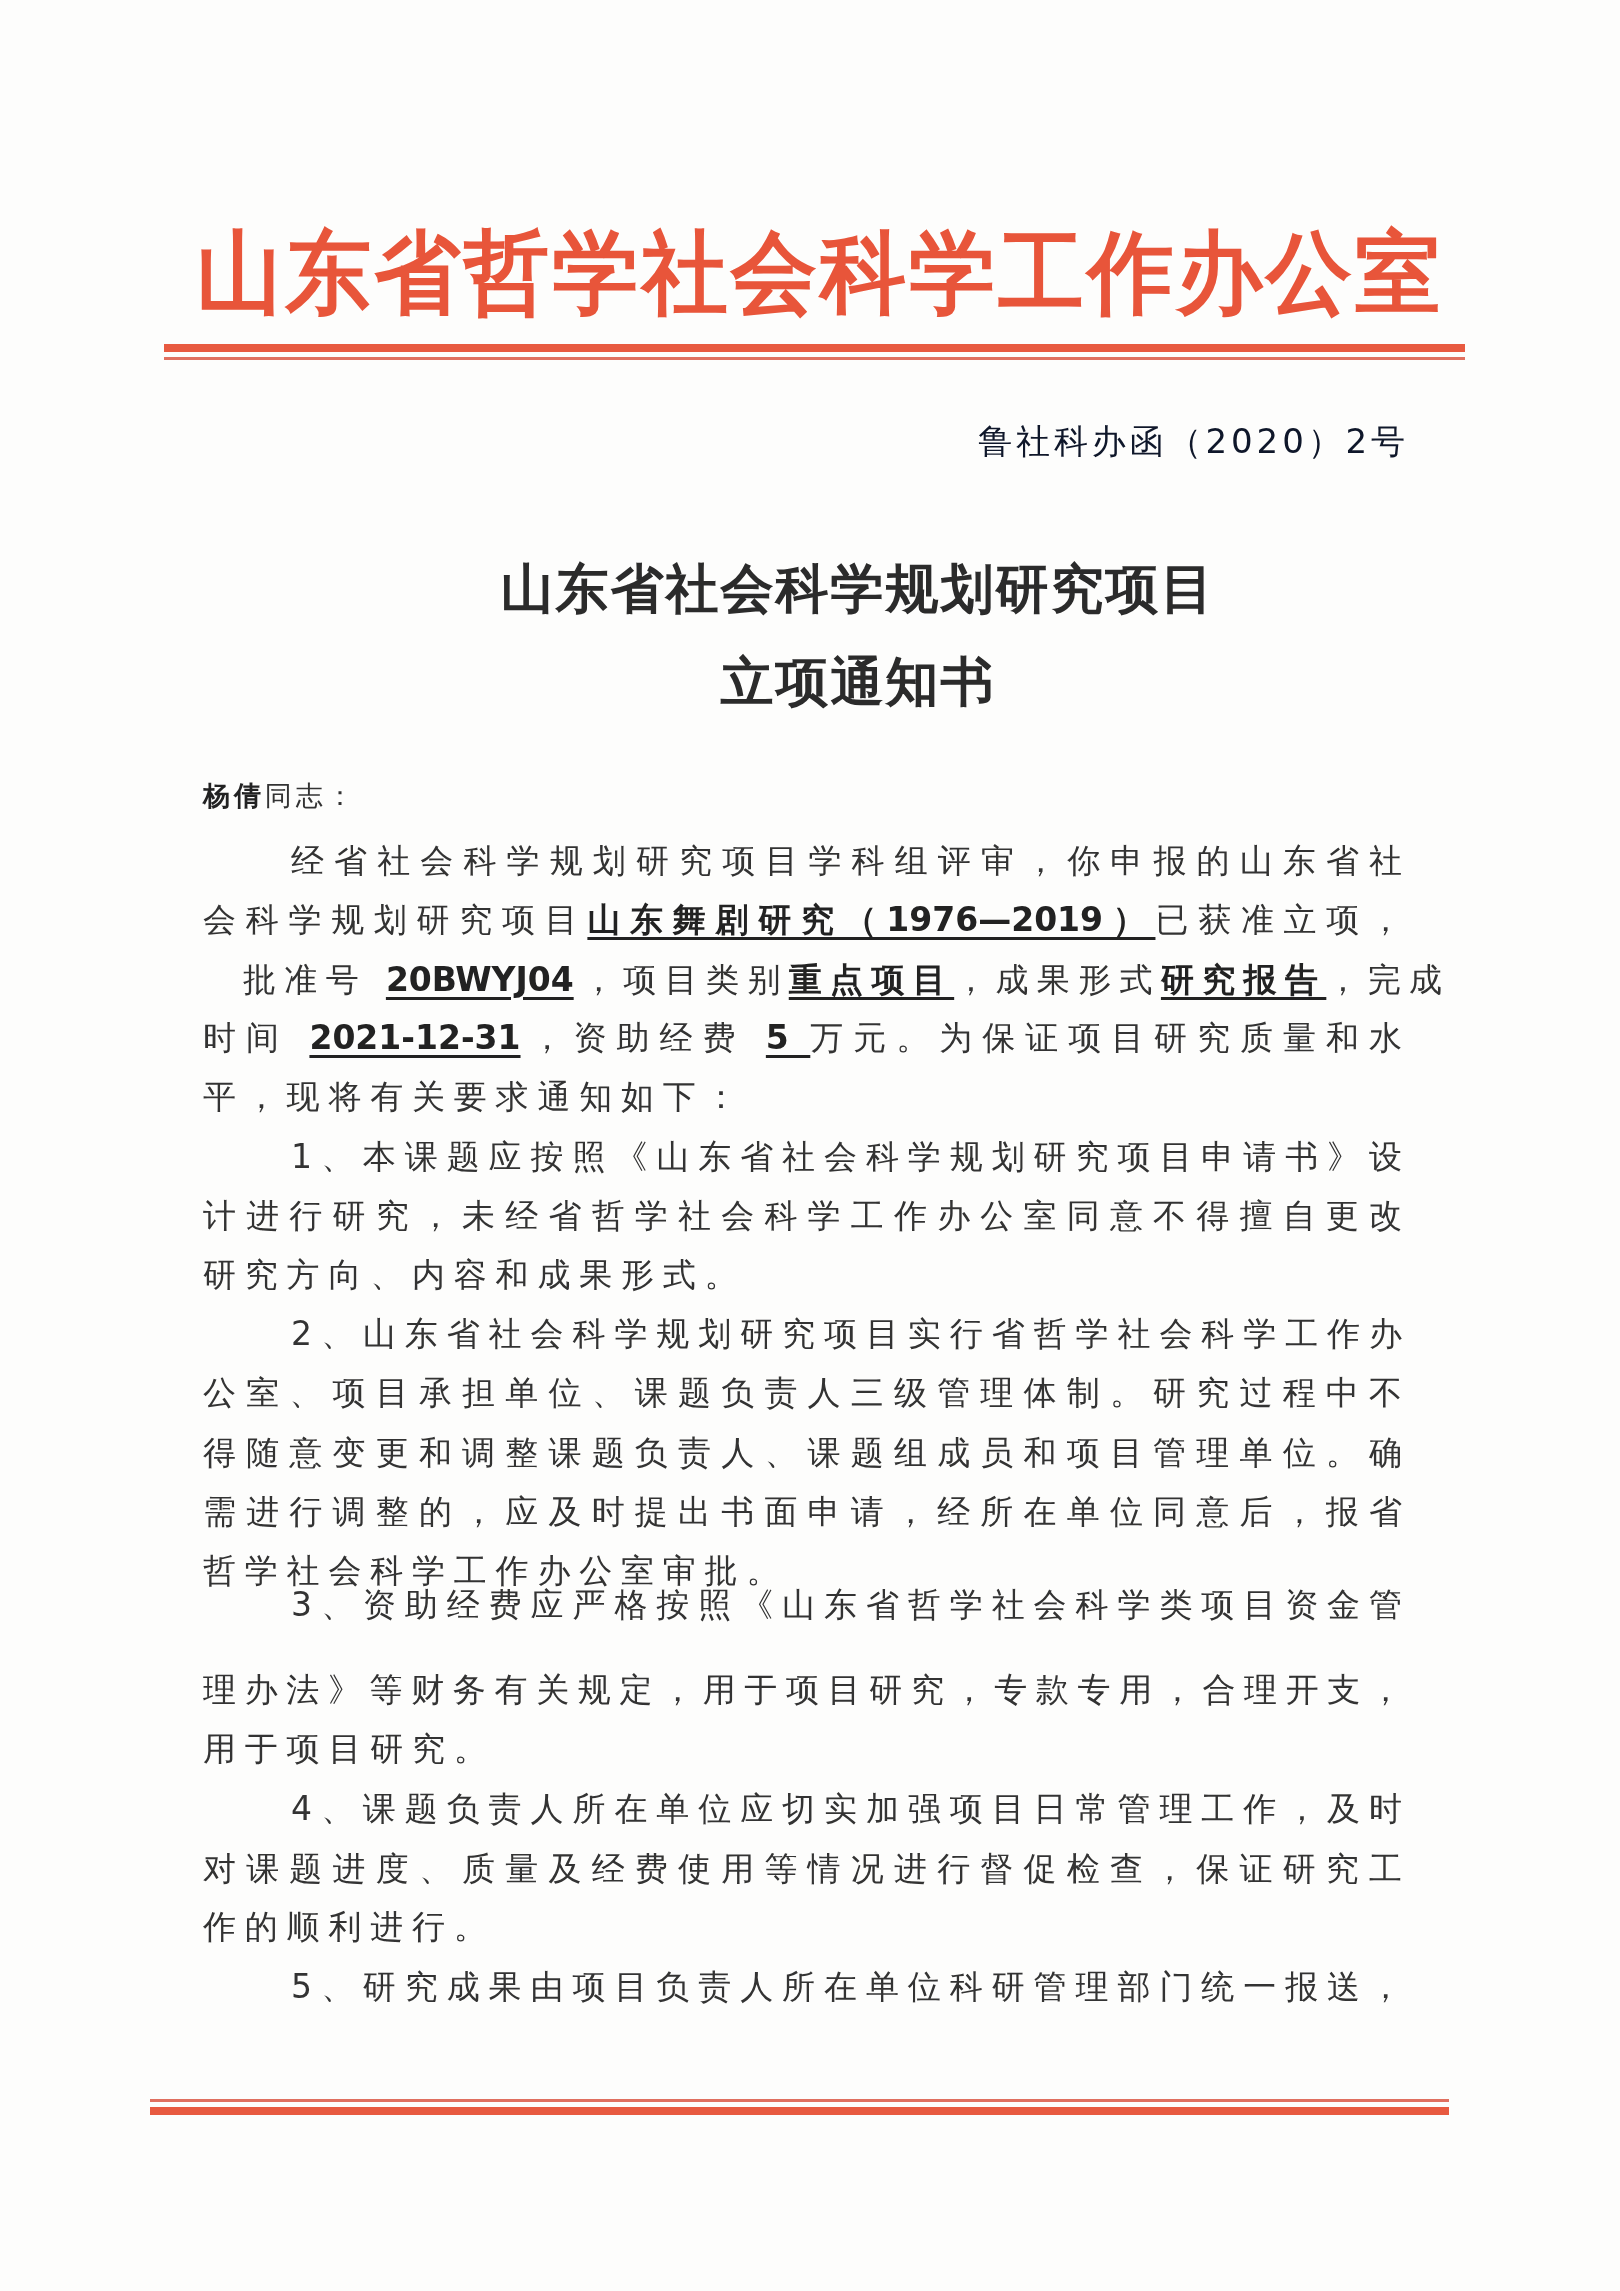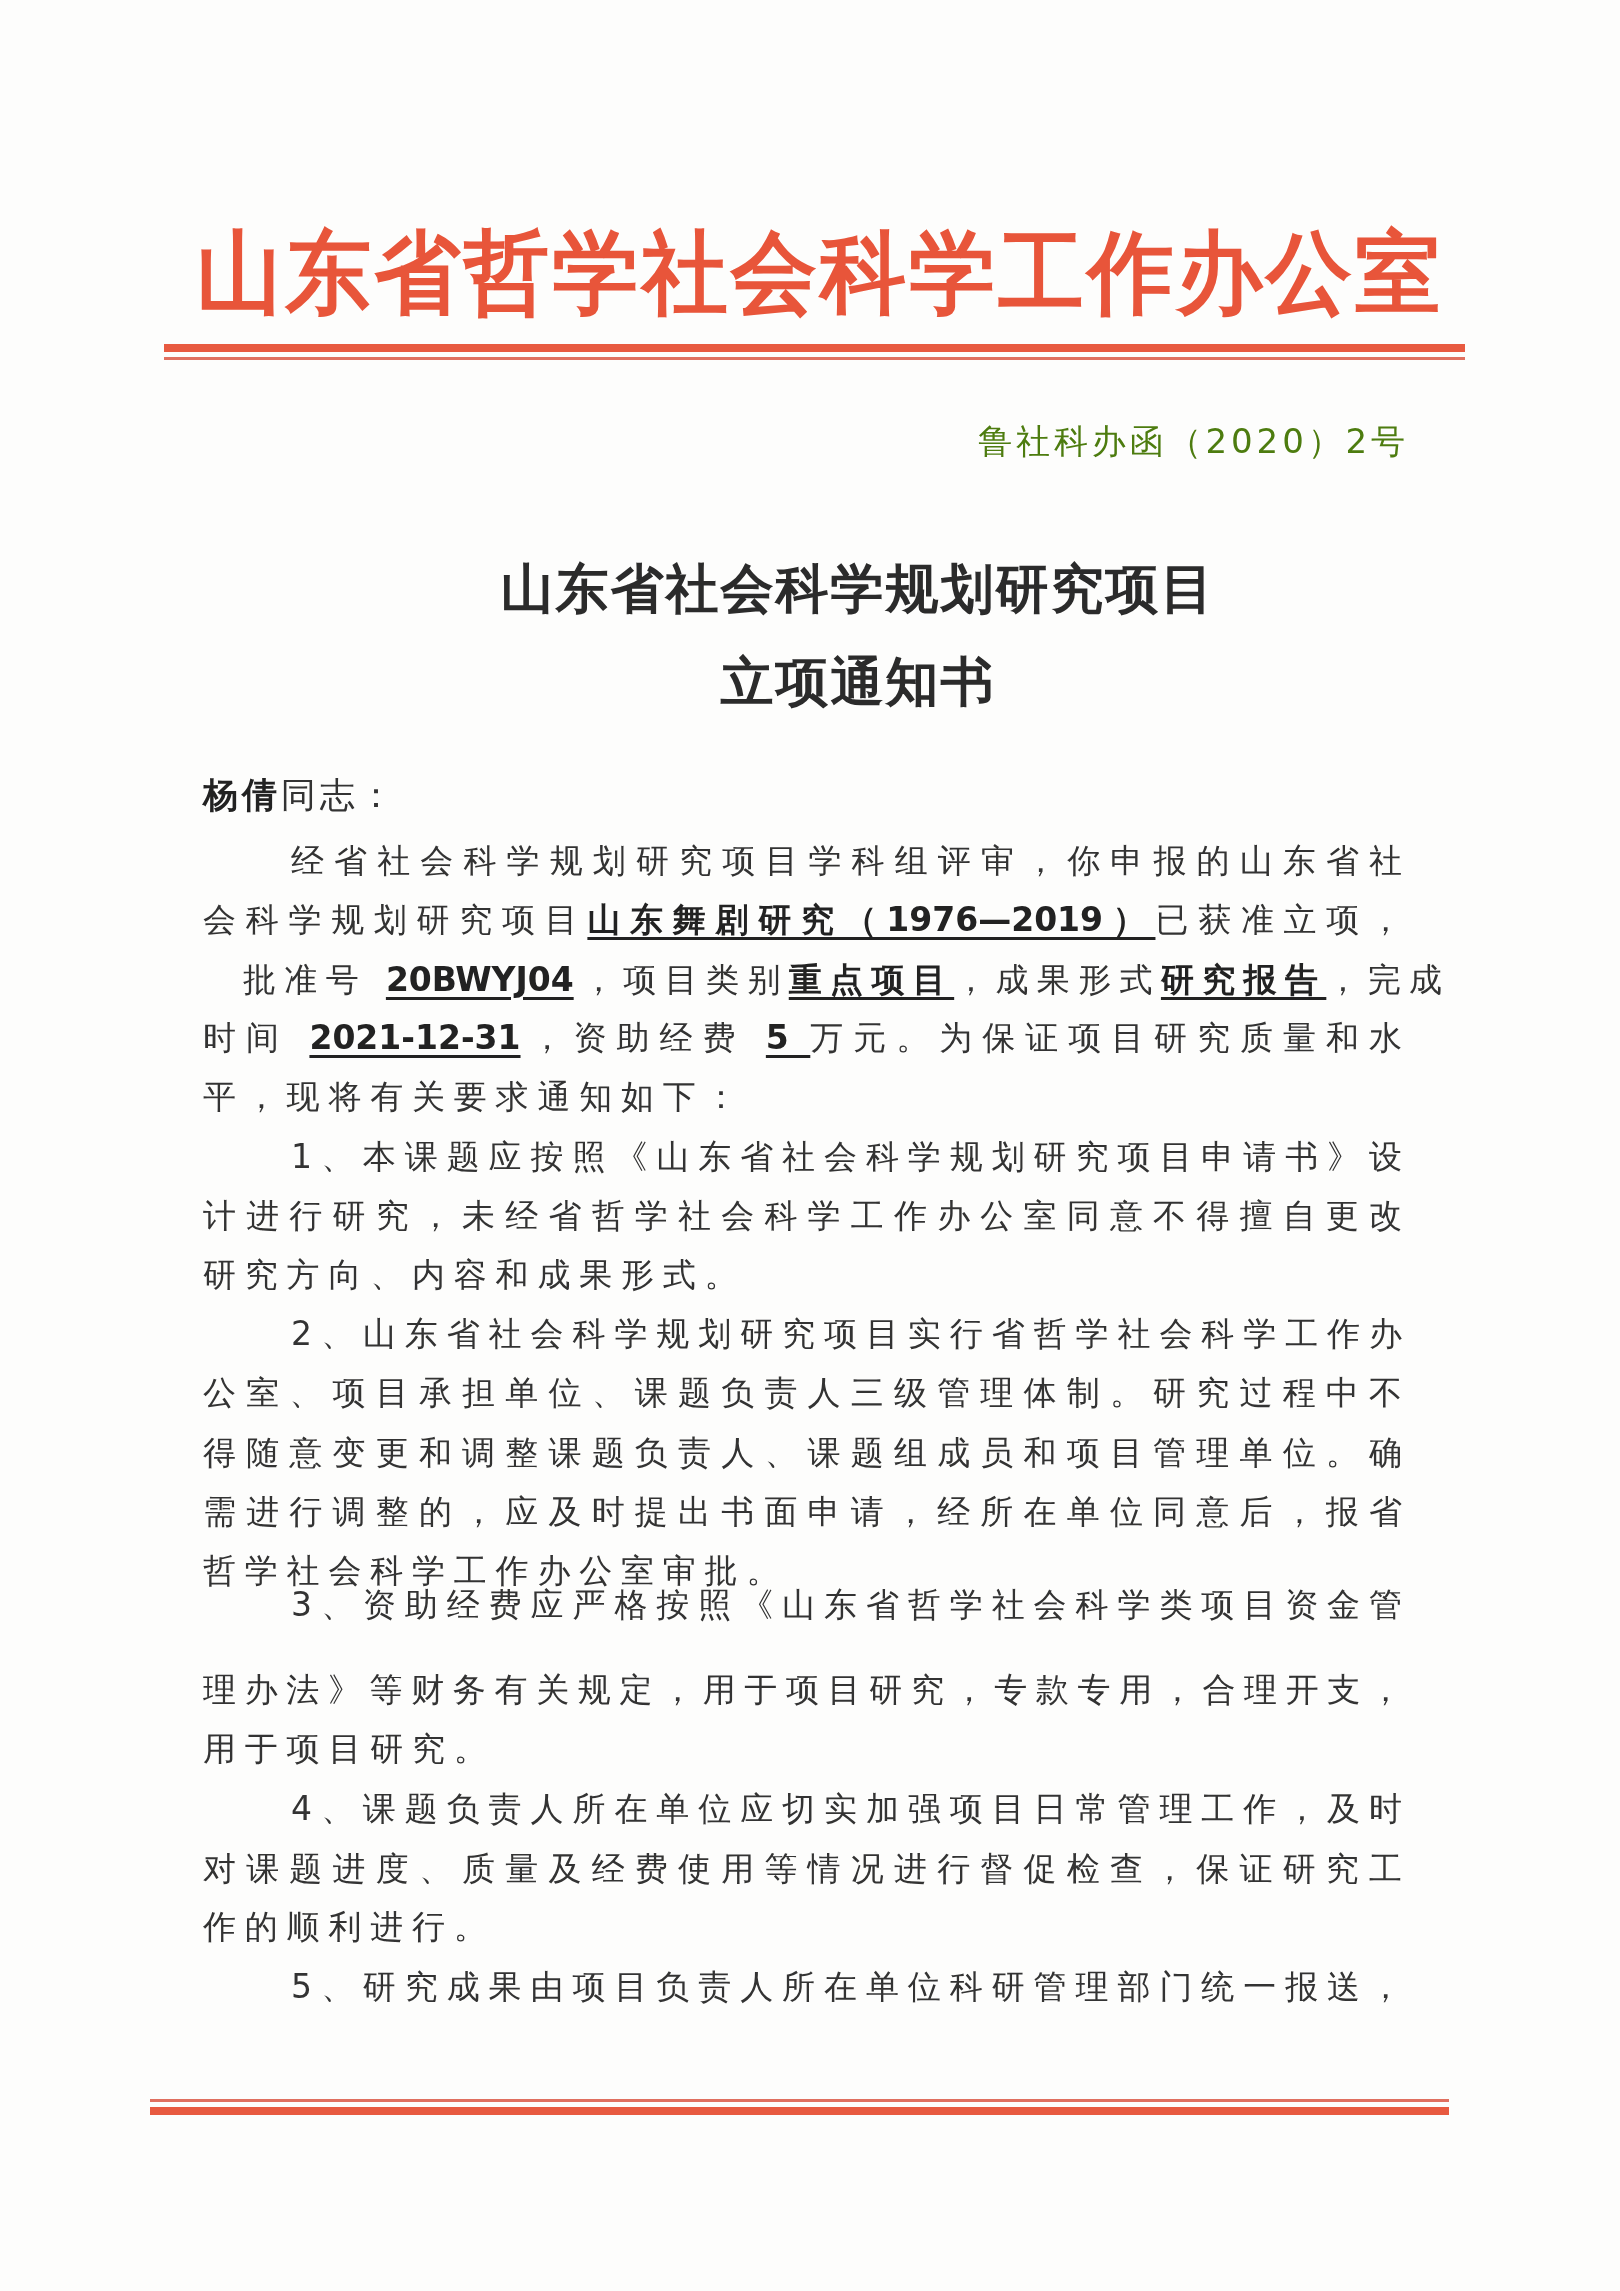--- a/index.html
+++ b/index.html
@@ -12,21 +12,21 @@
   .letterhead {
     position: absolute; left: 196px; top: 223px; width: 1245px; height: 98px;
     display: flex; justify-content: space-between; align-items: center;
     color: #e8553a; font-family: "DejaVu Serif", serif; font-weight: bold;
     font-size: 86px; line-height: 98px;
   }
   .letterhead span { display: inline-block; transform: scaleY(1.05); }
   .rule { position: absolute; background: #e85a40; }
   .doc-no {
     position: absolute; left: 968px; top: 417px; width: 441px; height: 49px;
-    font-size: 34px; line-height: 49px; color: #4d7c0f; letter-spacing: 3.9px;
+    font-size: 34px; line-height: 49px; color: #0f172a; letter-spacing: 3.9px;
     font-family: "DejaVu Sans", sans-serif; text-align: right;
   }
   .title {
     position: absolute; left: 0; width: 1620px; text-align: center;
     font-family: "DejaVu Serif", serif; font-weight: bold; color: #2b2b2b;
     font-size: 53px; letter-spacing: 2px; padding-left: 48px;
   }
   .body-line {
     position: absolute; left: 203px; width: 1199px; height: 49px;
     font-family: "DejaVu Sans", sans-serif; font-size: 33px; line-height: 49px;
@@ -58,21 +58,21 @@
     <span>室</span>
   </div>
 <div class="rule" style="left:164px; top:344px; width:1301px; height:7.8px;"></div>
 <div class="rule" style="left:164px; top:357px; width:1301px; height:2.9px; background:#e07060;"></div>
 
 <div class="doc-no">鲁社科办函（2020）2号</div>
 
 <div class="title" style="top:554px; height:69px; line-height:69px;">山东省社会科学规划研究项目</div>
 <div class="title" style="top:647px; height:69px; line-height:69px;">立项通知书</div>
 
-<div style="position:absolute; left:203px; top:771px; height:49px; font-family:'DejaVu Sans',sans-serif; font-size:35px; line-height:49px; color:#333; letter-spacing:3.9px;">
+<div style="position:absolute; left:203px; top:771px; height:49px; font-family:'DejaVu Sans',sans-serif; font-size:27px; line-height:49px; color:#333; letter-spacing:3.9px;">
   <span class="seg-bold">杨倩</span><span>同志：</span>
 </div>
 
 <div id="body-lines">
     <div class="body-line indent" style="top: 836px;"><span>经省社会科学规划研究项目学科组评审，你申报的山东省社</span></div>
     <div class="body-line" style="top: 895px;"><span>会科学规划研究项目</span><span class="seg-strong">山东舞剧研究（1976—2019）</span><span>已获准立项，</span></div>
     <div class="body-line" style="top: 955px; margin-left: 40px;"><span>批准号 </span><span class="seg-strong">20BWYJ04</span><span>，项目类别</span><span class="seg-strong">重点项目</span><span>，成果形式</span><span class="seg-strong">研究报告</span><span>，完成</span></div>
     <div class="body-line" style="top: 1013px;"><span>时间 </span><span class="seg-strong">2021-12-31</span><span>，资助经费 </span><span class="seg-strong"> 5 </span><span> 万元。为保证项目研究质量和水</span></div>
     <div class="body-line short" style="top: 1072px;"><span>平，现将有关要求通知如下：</span></div>
     <div class="body-line indent" style="top: 1132px;"><span>1、本课题应按照《山东省社会科学规划研究项目申请书》设</span></div>

